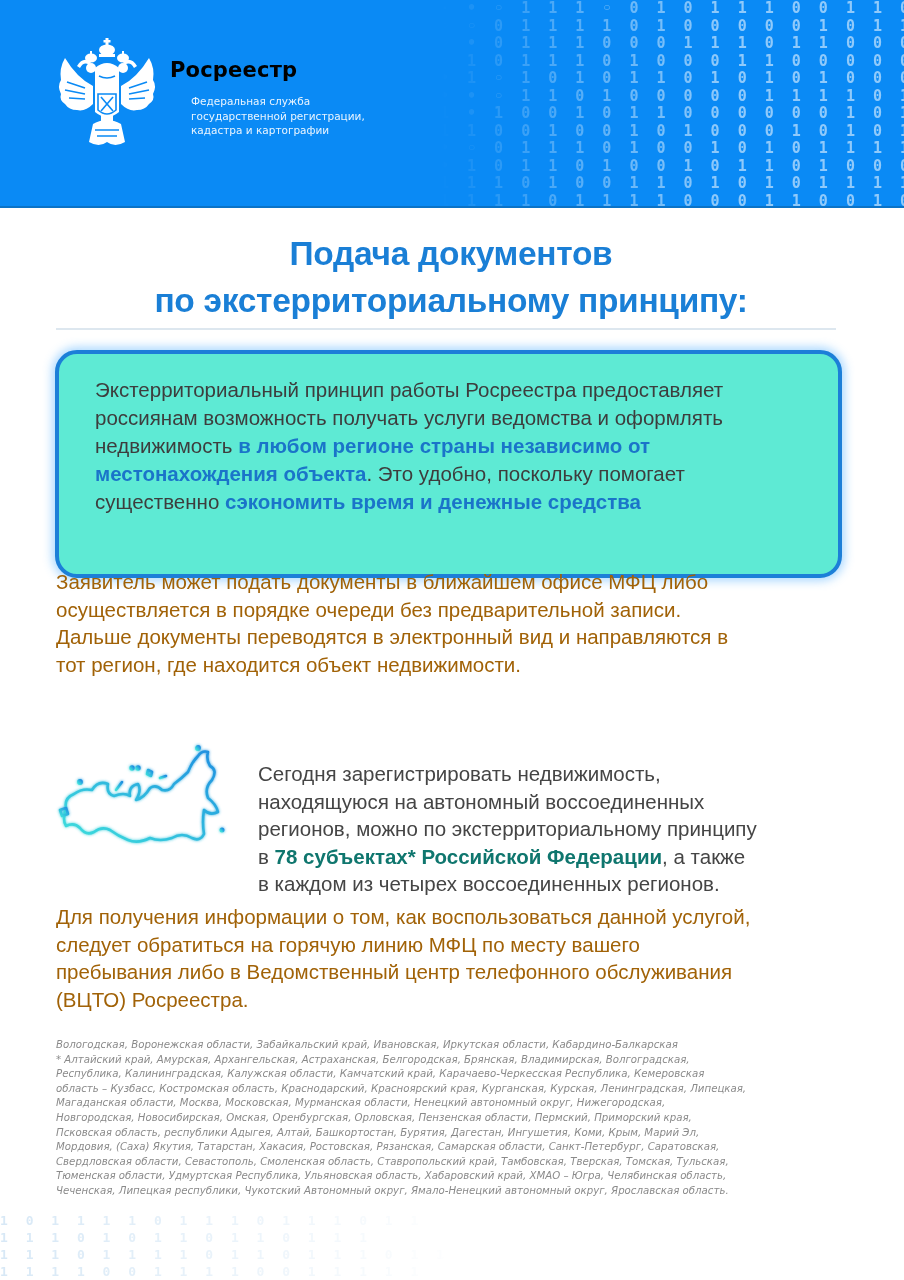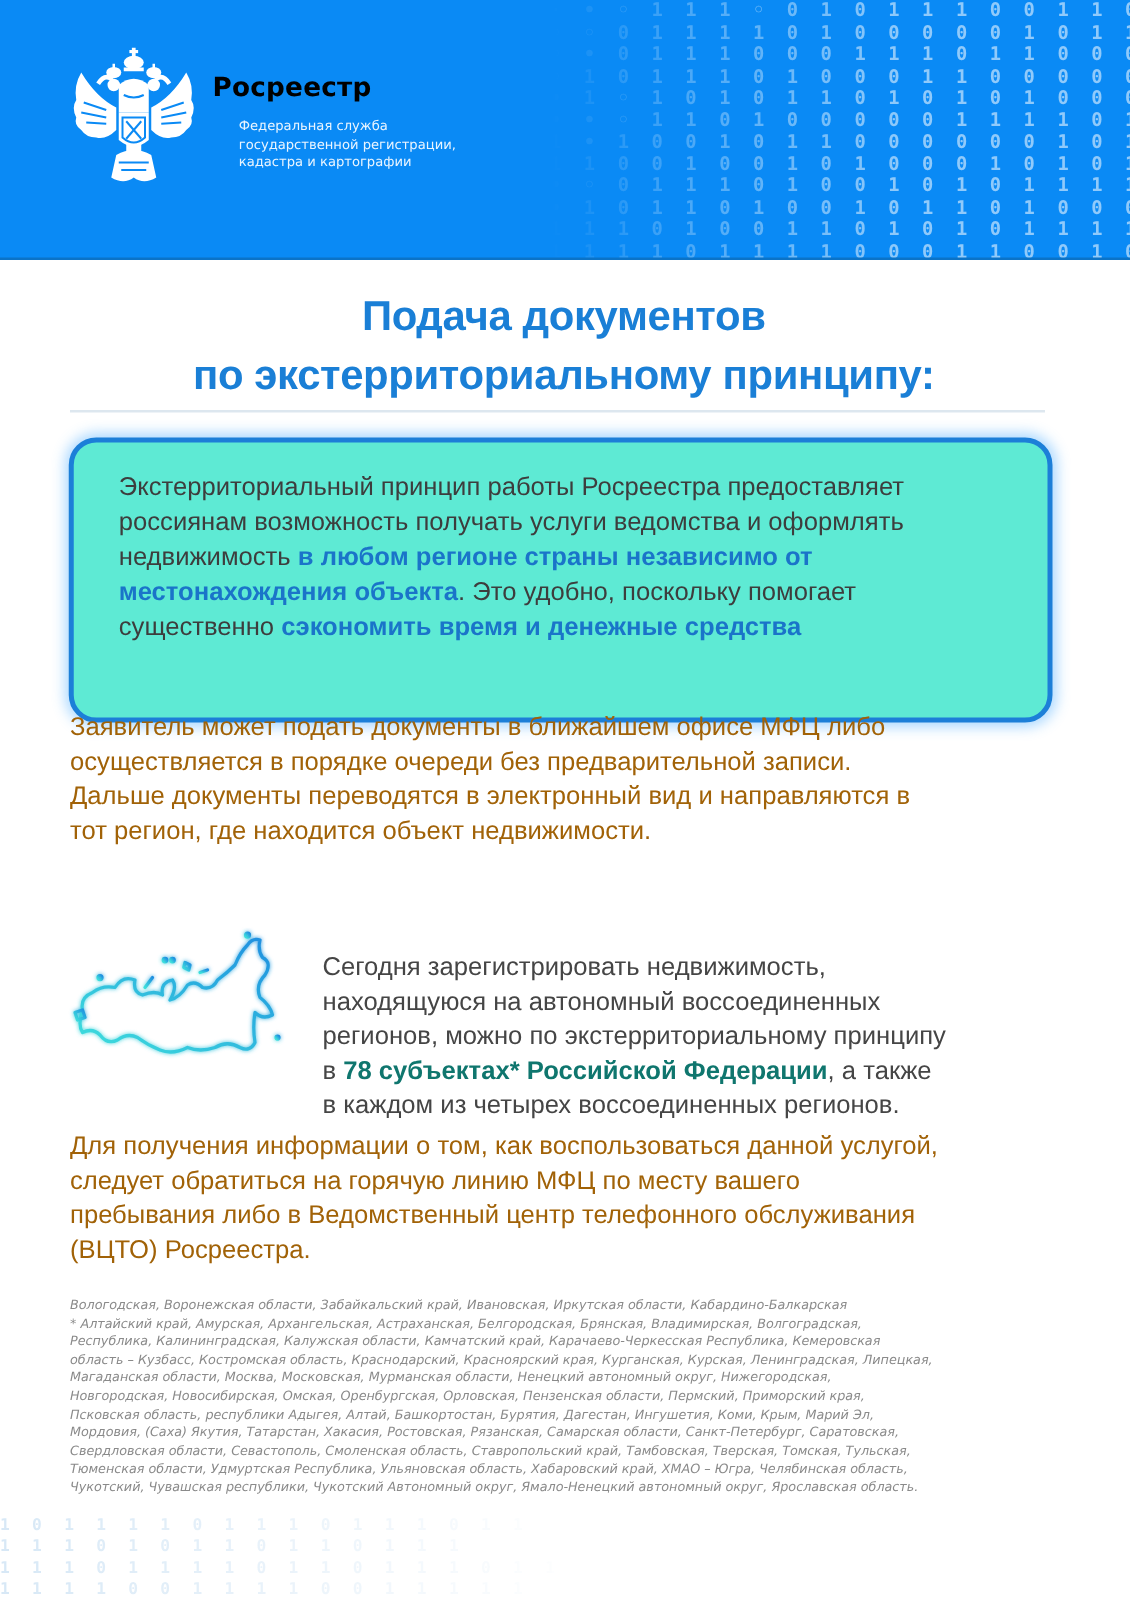--- a/index.html
+++ b/index.html
@@ -228,19 +228,19 @@
   <span class="line">Вологодская, Воронежская области, Забайкальский край, Ивановская, Иркутская области, Кабардино-Балкарская</span>
   <span class="line">* Алтайский край, Амурская, Архангельская, Астраханская, Белгородская, Брянская, Владимирская, Волгоградская,</span>
   <span class="line">Республика, Калининградская, Калужская области, Камчатский край, Карачаево-Черкесская Республика, Кемеровская</span>
   <span class="line">область – Кузбасс, Костромская область, Краснодарский, Красноярский края, Курганская, Курская, Ленинградская, Липецкая,</span>
   <span class="line">Магаданская области, Москва, Московская, Мурманская области, Ненецкий автономный округ, Нижегородская,</span>
   <span class="line">Новгородская, Новосибирская, Омская, Оренбургская, Орловская, Пензенская области, Пермский, Приморский края,</span>
   <span class="line">Псковская область, республики Адыгея, Алтай, Башкортостан, Бурятия, Дагестан, Ингушетия, Коми, Крым, Марий Эл,</span>
   <span class="line">Мордовия, (Саха) Якутия, Татарстан, Хакасия, Ростовская, Рязанская, Самарская области, Санкт-Петербург, Саратовская,</span>
   <span class="line">Свердловская области, Севастополь, Смоленская область, Ставропольский край, Тамбовская, Тверская, Томская, Тульская,</span>
   <span class="line">Тюменская области, Удмуртская Республика, Ульяновская область, Хабаровский край, ХМАО – Югра, Челябинская область,</span>
-  <span class="line">Чукотский, Чувашская республики, Чукотский Автономный округ, Ямало-Ненецкий автономный округ, Ярославская область.</span>
+  <span class="line">Чеченская, Липецкая республики, Чукотский Автономный округ, Ямало-Ненецкий автономный округ, Ярославская область.</span>
 </div>
 
 <div class="bottom-fade">1 0 1 1 1 1 0 1 1 1 0 1 1 1 0 1 1
 1 1 1 0 1 0 1 1 0 1 1 0 1 1 1
 1 1 1 0 1 1 1 1 0 1 1 0 1 1 1 0 1 1
 1 1 1 1 0 0 1 1 1 1 0 0 1 1 1 1 1</div>
 
 </body></html>

